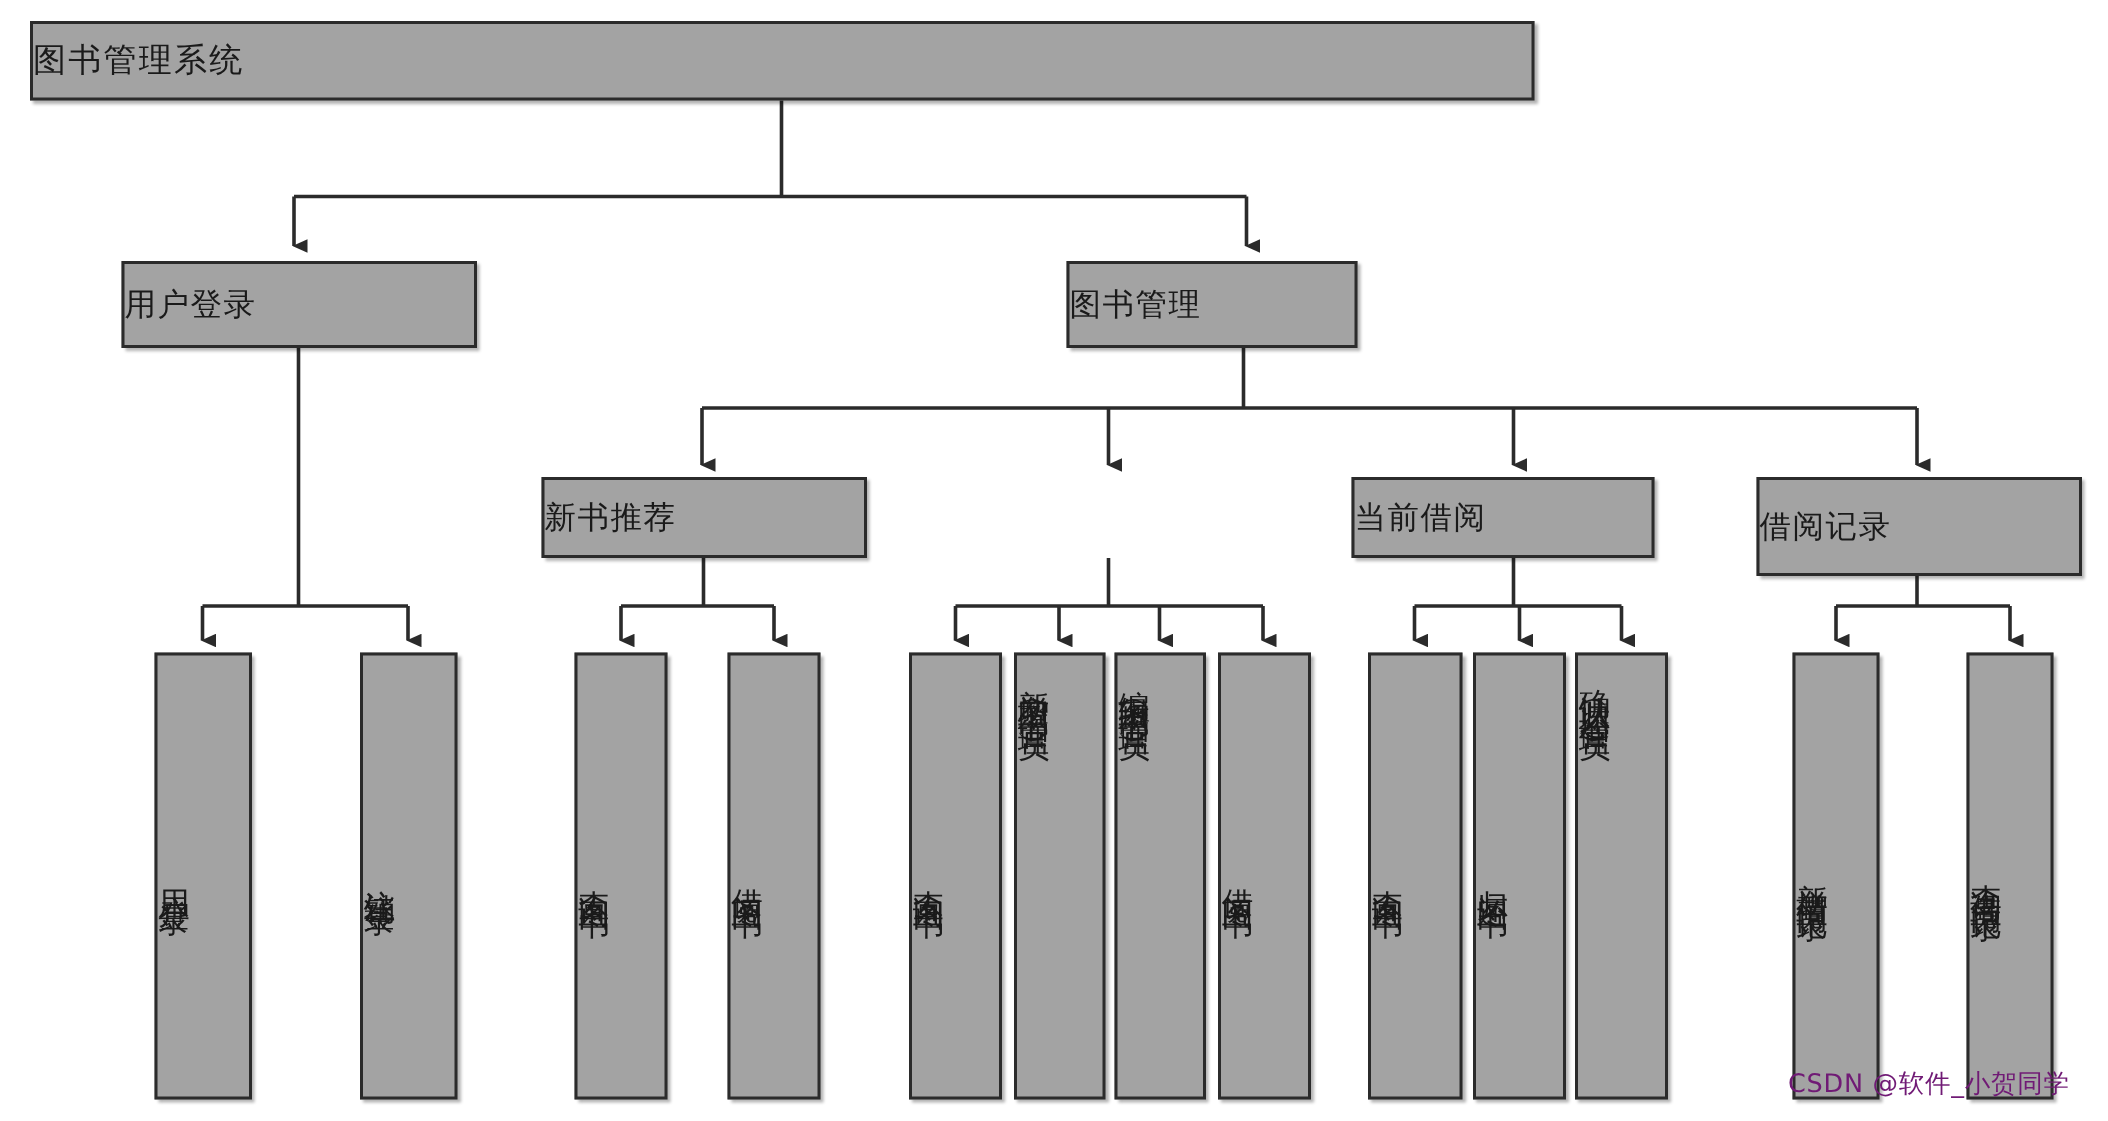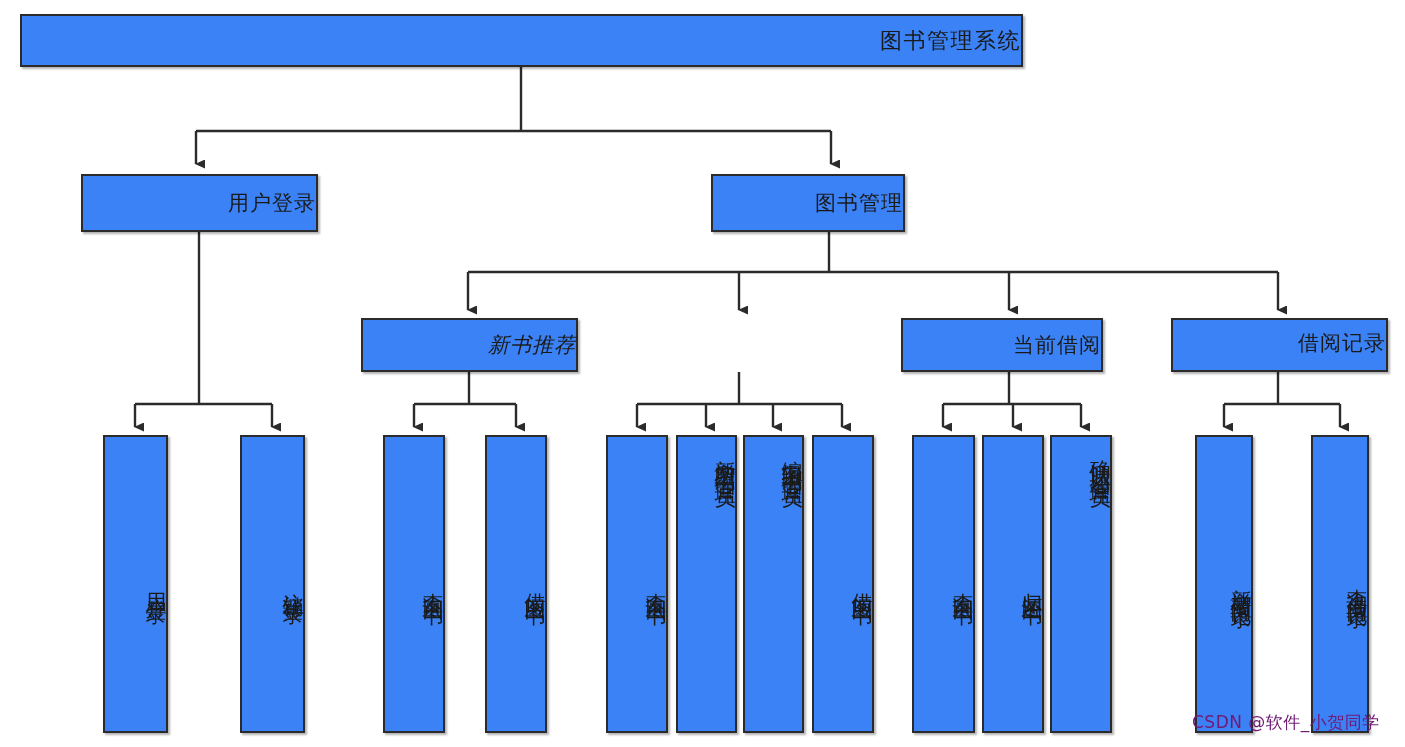--- a/index.html
+++ b/index.html
@@ -22,26 +22,26 @@
     position: absolute;
     left: 0;
     top: 0;
     width: 1405px;
     height: 747px;
     pointer-events: none;
   }
   .node {
     position: absolute;
     box-sizing: border-box;
-    background: #3b82f6;
+    background: #a3a3a3;
     border: 2px solid #2b2b2b;
     box-shadow: 2px 2px 2px rgba(0,0,0,0.30);
     display: flex;
     align-items: center;
-    justify-content: flex-end;
+    justify-content: flex-start;
     color: #1a1a1a;
   }
   .node-label {
     display: block;
     text-align: center;
     line-height: 1.05;
     white-space: nowrap;
   }
   
   .node.h .node-label {
@@ -140,30 +140,30 @@
   </div>
 
   <div class="node h" style="left:81px; top:174px; width:237px; height:58px;">
     <span class="node-label">用户登录</span>
   </div>
 
   <div class="node h" style="left:711px; top:174px; width:194px; height:58px;">
     <span class="node-label">图书管理</span>
   </div>
 
-  <div class="node h" style="left:361px; top:318px; width:217px; height:54px;font-style:italic;">
+  <div class="node h" style="left:361px; top:318px; width:217px; height:54px;">
     <span class="node-label">新书推荐</span>
   </div>
 
 
   <div class="node h" style="left:901px; top:318px; width:202px; height:54px;">
     <span class="node-label">当前借阅</span>
   </div>
 
-  <div class="node h" style="left:1171px; top:318px; width:217px; height:54px;font-family:Liberation Mono, monospace;">
+  <div class="node h" style="left:1171px; top:318px; width:217px; height:66px;">
     <span class="node-label">借阅记录</span>
   </div>
 
   <div class="node v centered" style="left:103px; top:435px; width:65px; height:298px;">
     <span class="node-label">用户登录</span>
   </div>
 
   <div class="node v centered" style="left:240px; top:435px; width:65px; height:298px;">
     <span class="node-label">注销登录</span>
   </div>

